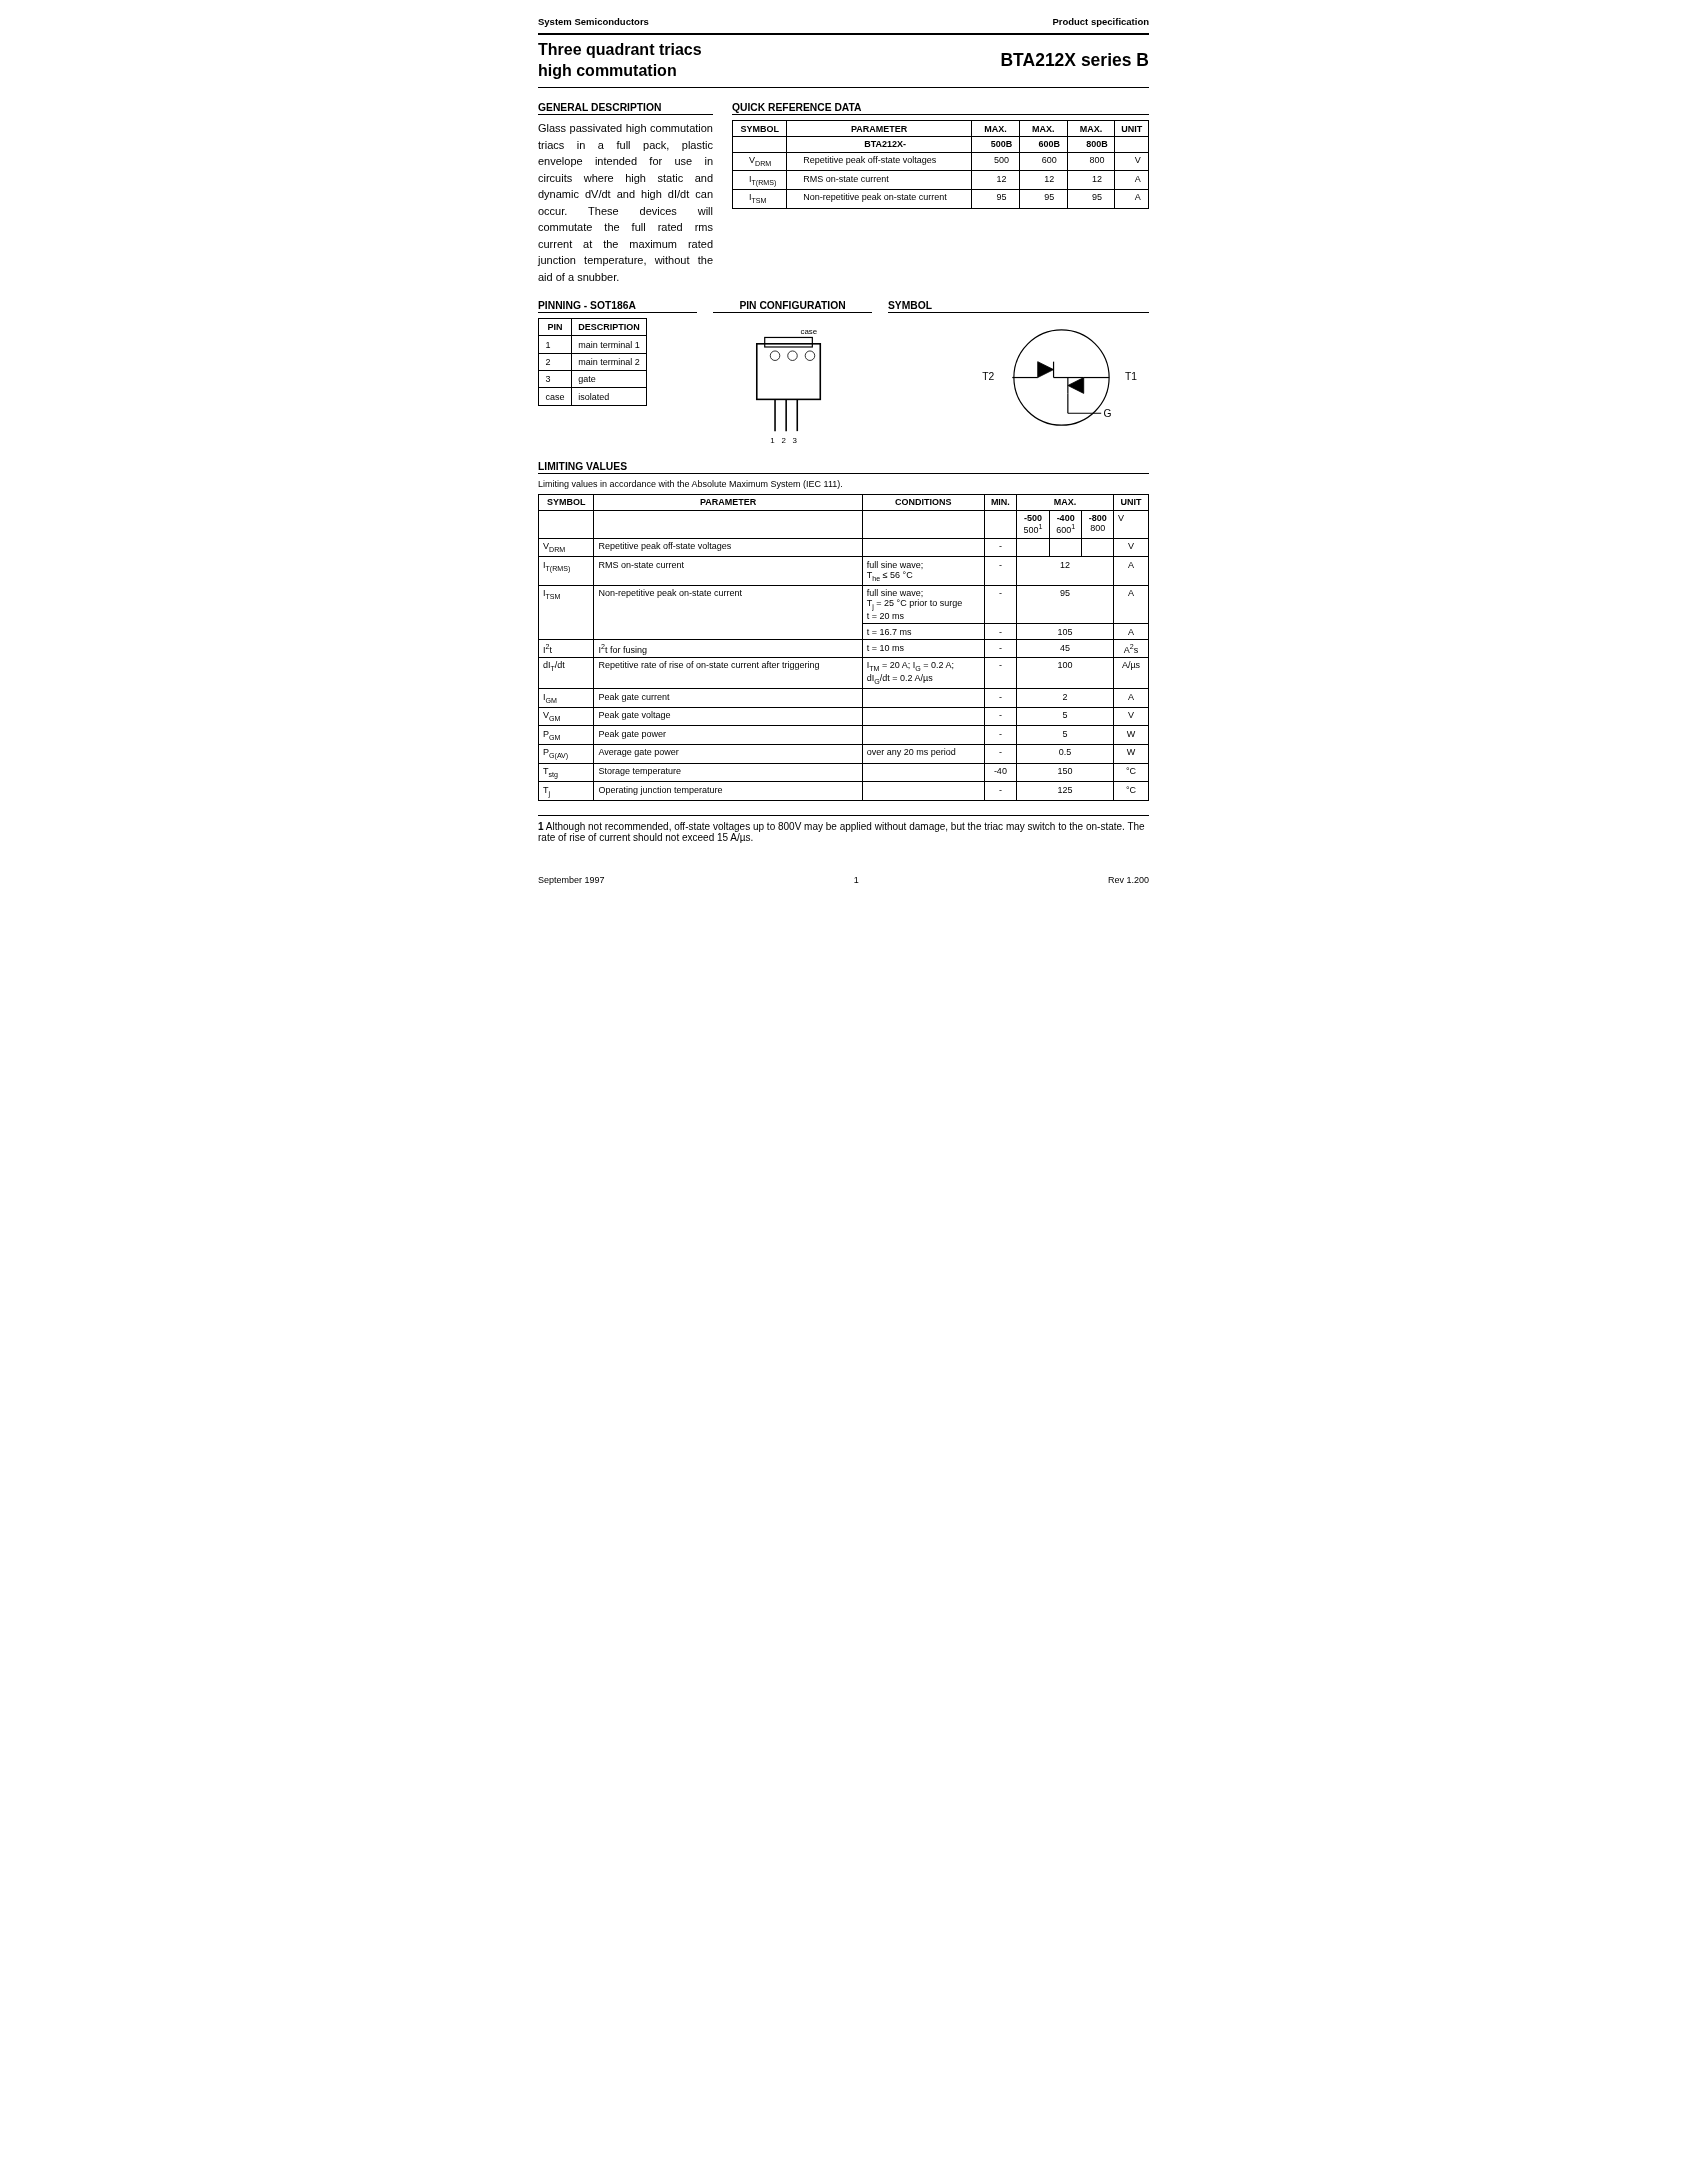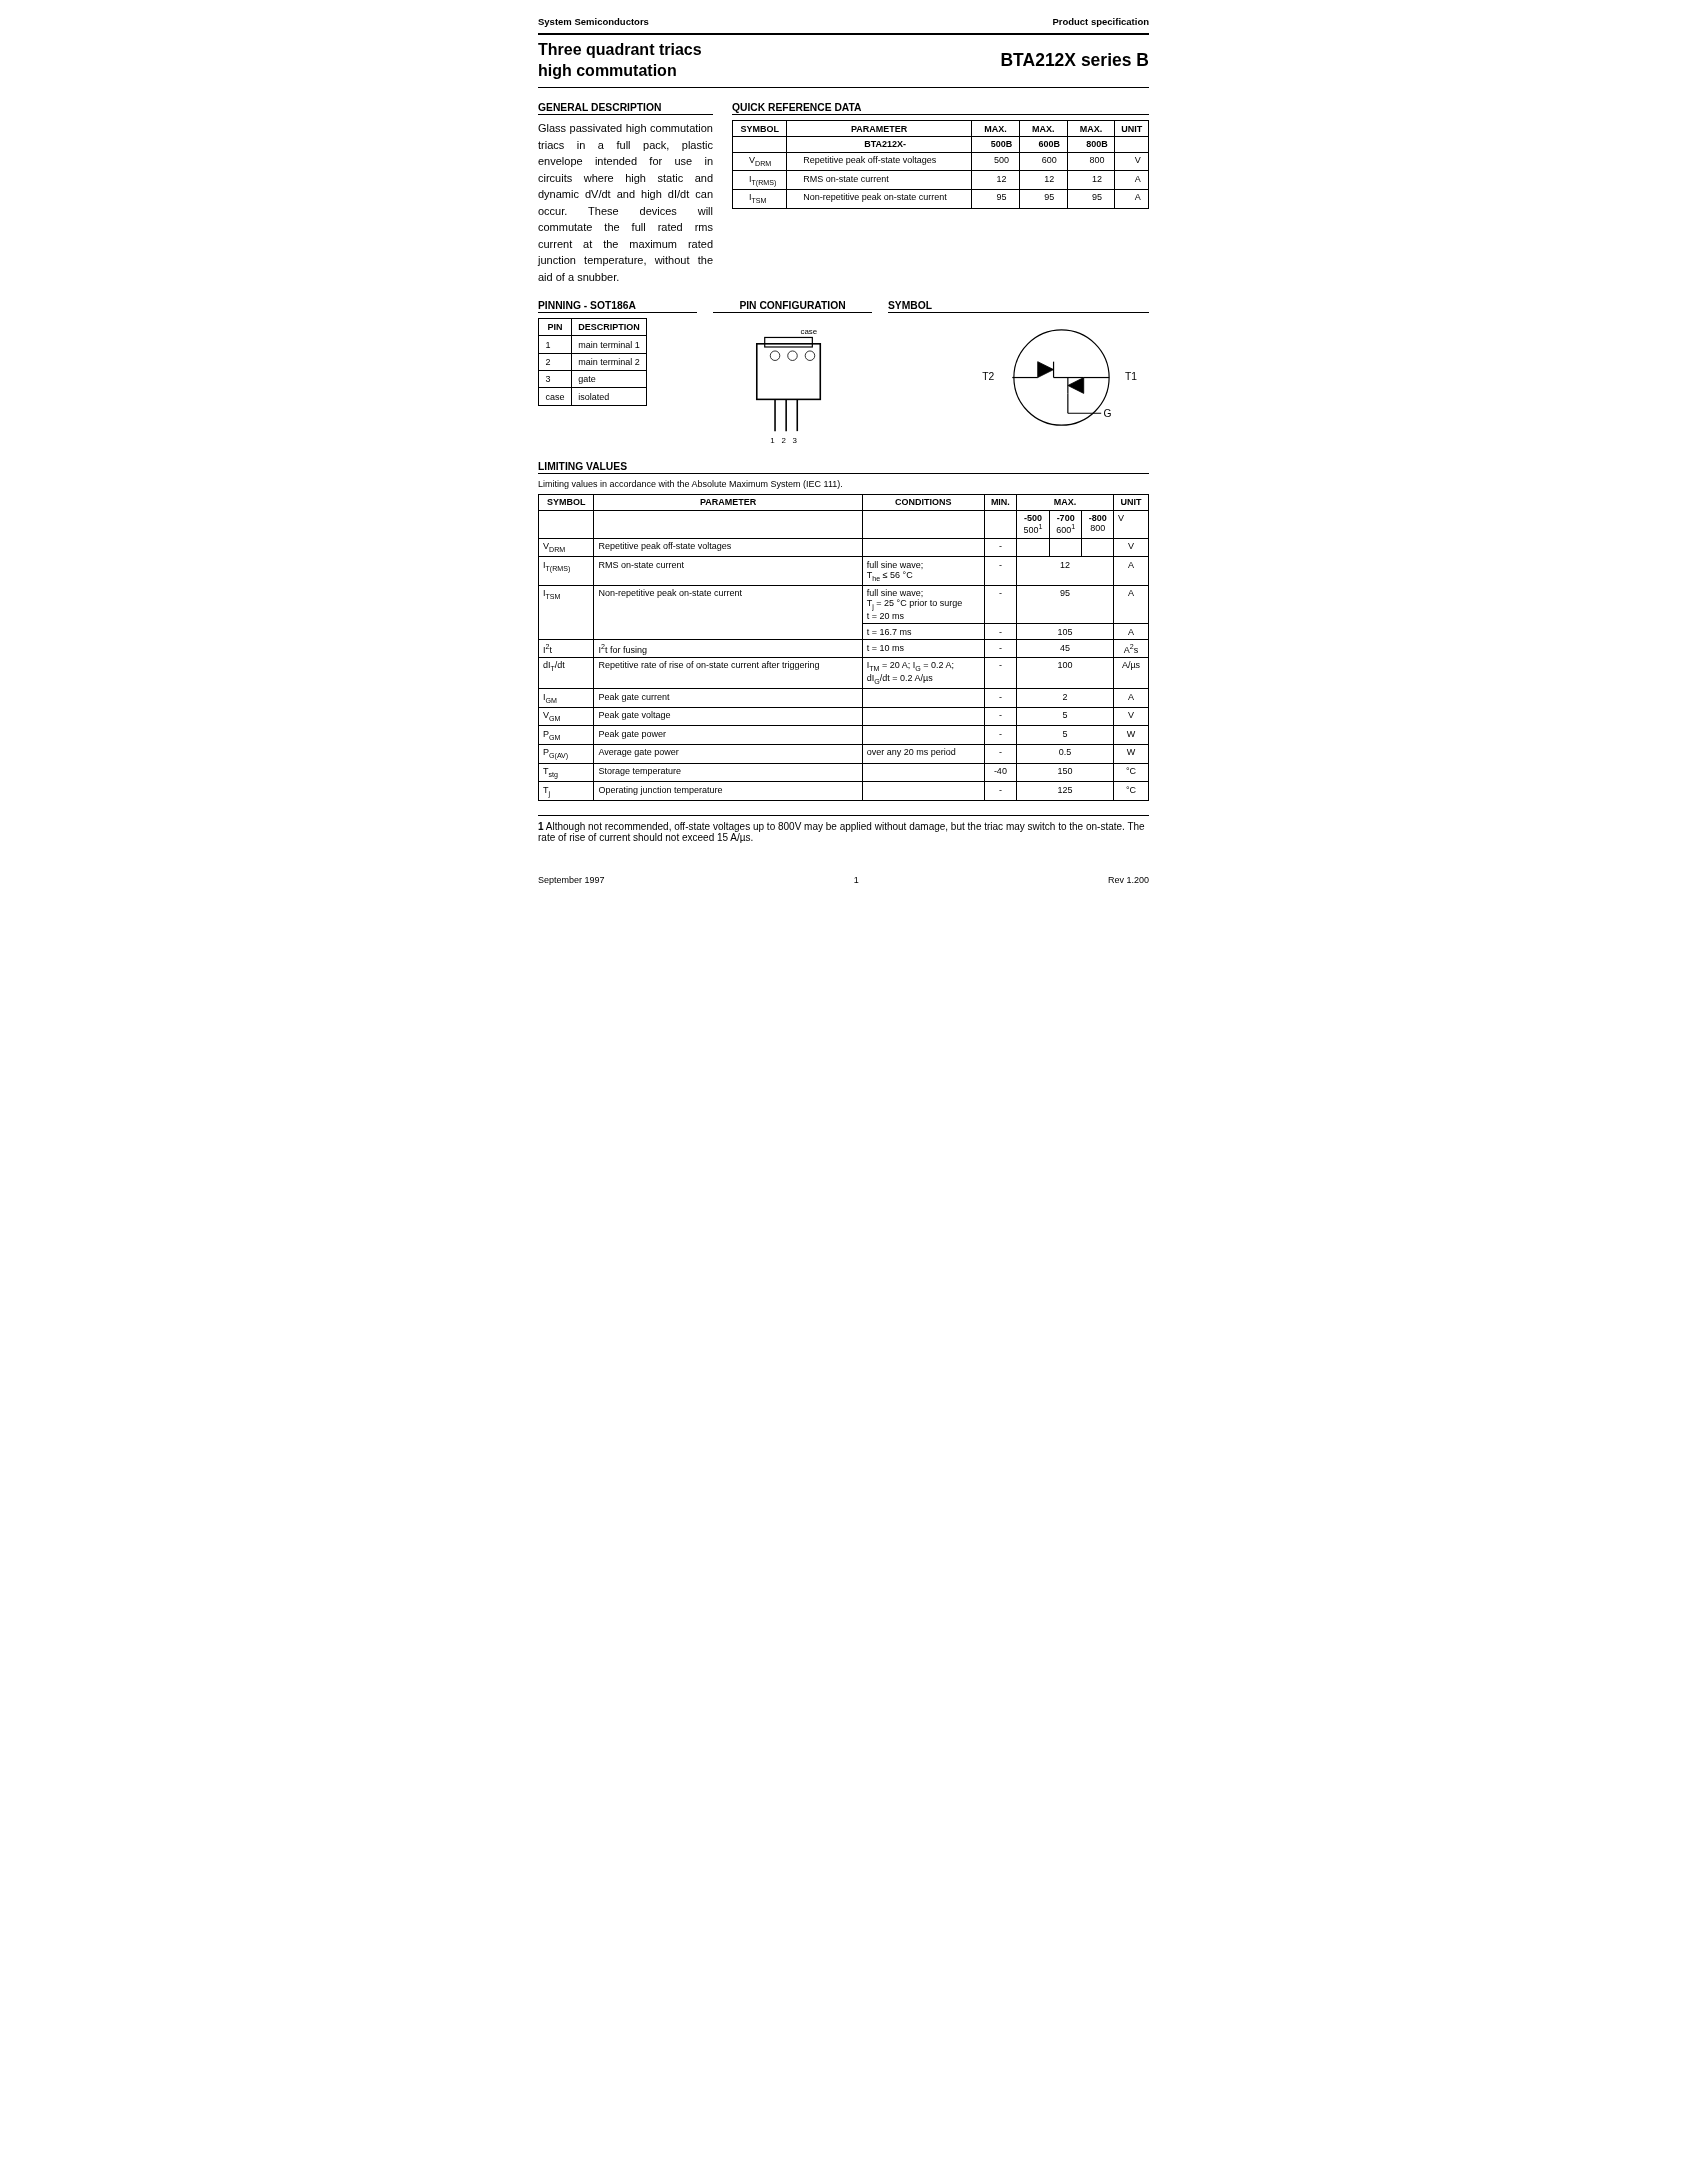--- a/index.html
+++ b/index.html
@@ -256,21 +256,21 @@
         <th>MIN.</th>
         <th colspan="3">MAX.</th>
         <th>UNIT</th>
       </tr>
       <tr>
         <td></td>
         <td></td>
         <td></td>
         <td></td>
         <td class="center"><strong>-500</strong><br>500<sup>1</sup></td>
-        <td class="center"><strong>-700</strong><br>600<sup>1</sup></td>
+        <td class="center"><strong>-400</strong><br>600<sup>1</sup></td>
         <td class="center"><strong>-800</strong><br>800</td>
         <td>V</td>
       </tr>
     </thead>
     <tbody>
 
       <tr>
         <td>V<sub>DRM</sub></td>
         <td>Repetitive peak off-state voltages</td>
         <td></td>

